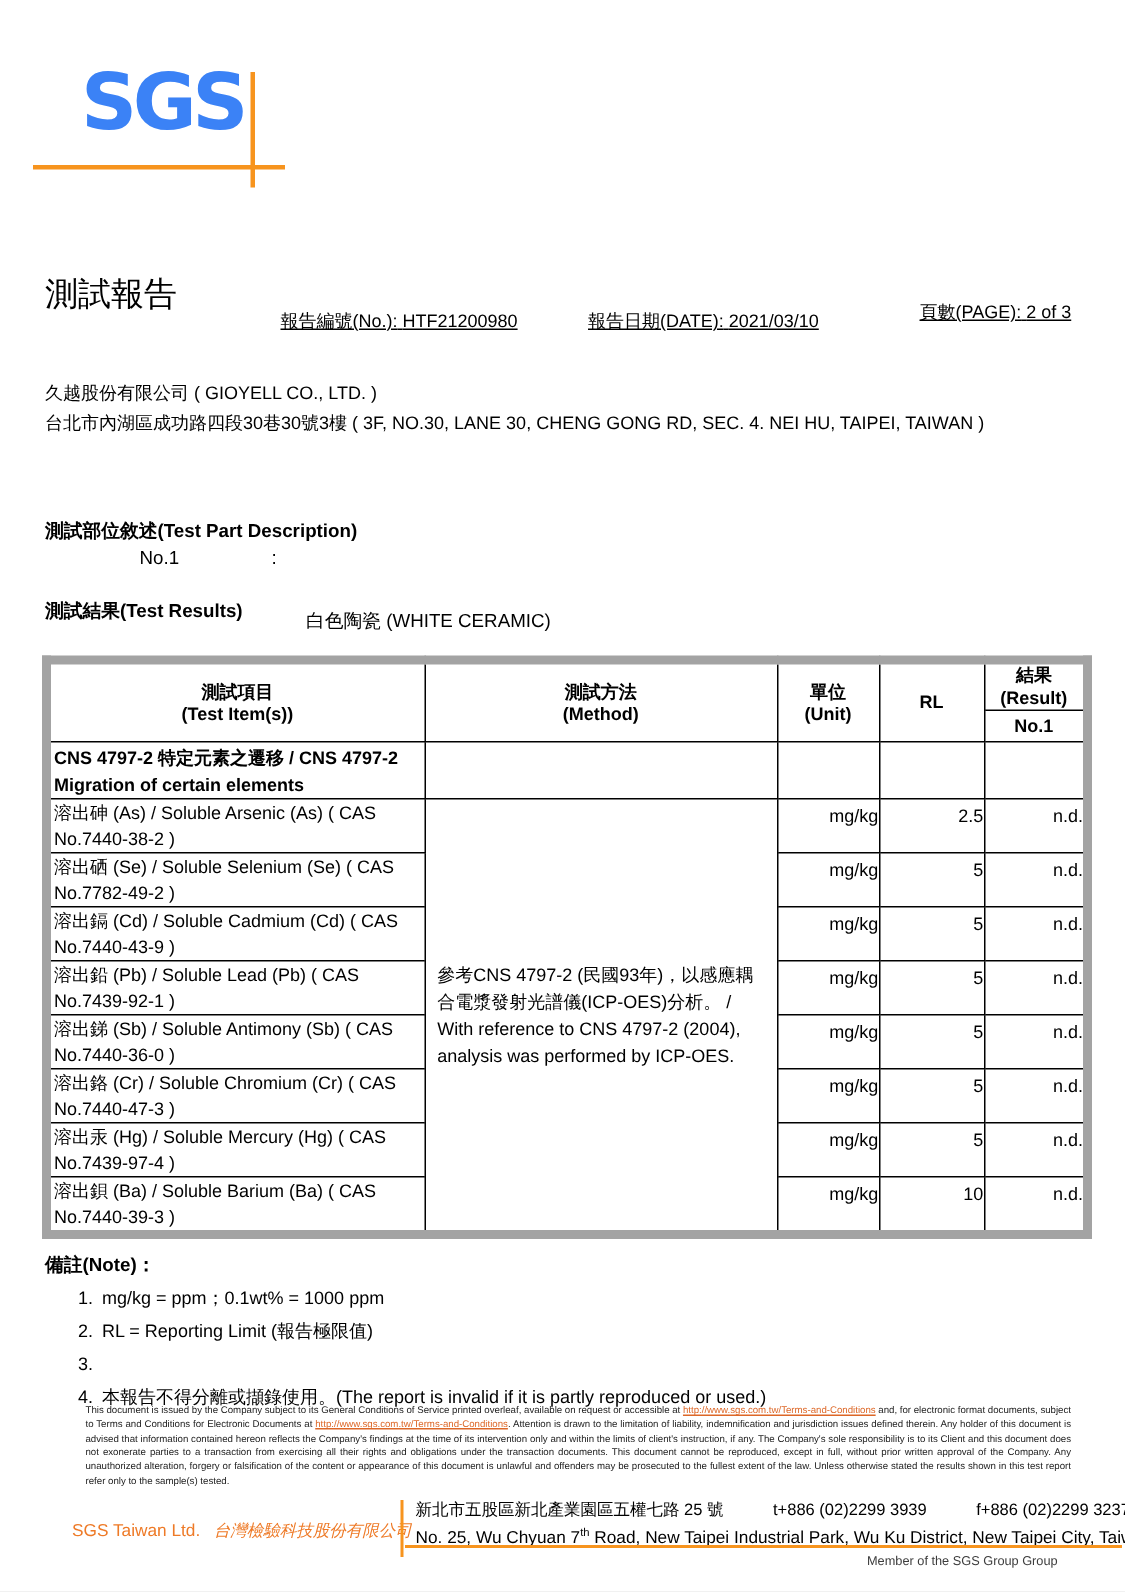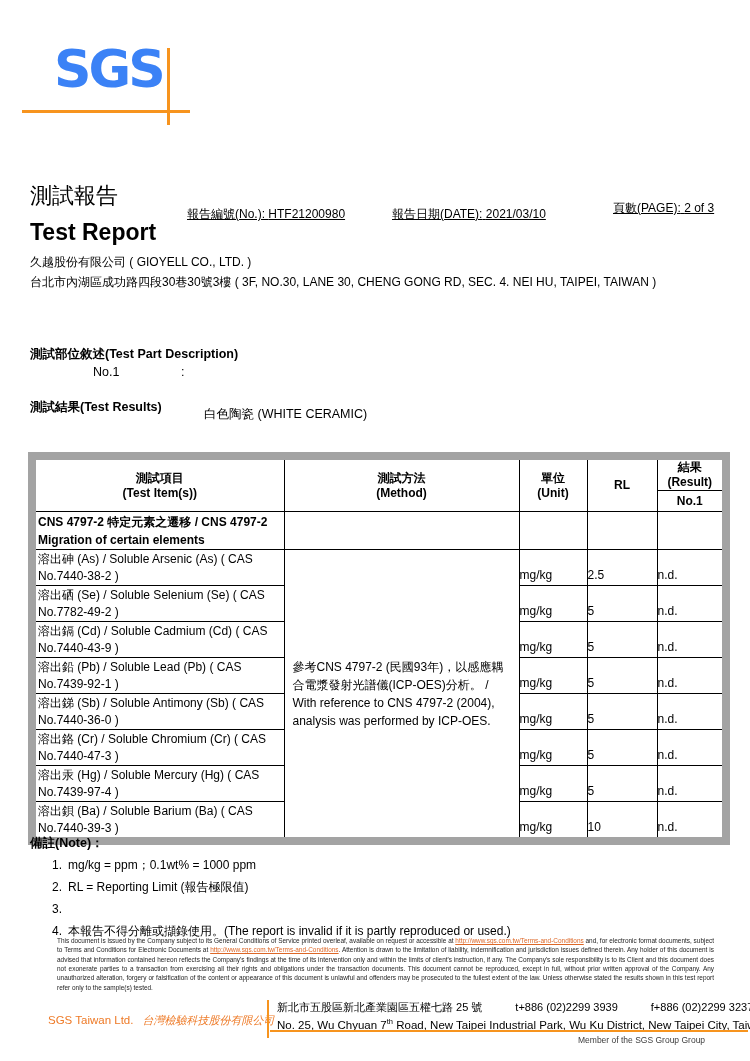--- a/index.html
+++ b/index.html
@@ -37,28 +37,27 @@
   .part-title { left:30px; top:346px; }
   .part-no    { left:93px;  top:365px; font-size:12.5px; }
   .part-colon { left:181px; top:365px; font-size:12.5px; }
   .part-desc  { left:204px; top:365px; font-size:12.5px;margin-top:41px; }
   .results-title { left:30px; top:399px; }
 
   
   .tbl-wrap { left:28px; top:437px; }
   table.results {
     border-collapse:collapse; table-layout:fixed; width:694px;
-    border:8px solid #a3a3a3;
-    margin-top:15px;
+    border:6px solid #a3a3a3;
   }
   table.results td { border:1px solid #000; font-size:12px; overflow:hidden; }
   .c-head { text-align:center; font-weight:bold; vertical-align:middle; line-height:15px; }
   .c-item { vertical-align:top; padding:1px 1px 0 2px; line-height:17px; }
   .c-group{ vertical-align:top; padding:1px 1px 0 2px; line-height:18px; font-weight:bold; }
-  .c-val  { text-align:left; vertical-align:top; padding-top:18px; }
+  .c-val  { text-align:right; vertical-align:top; padding-top:4px; }
   .c-method { vertical-align:middle; padding:0 8px; line-height:18px; }
 
   
   .notes-title { left:30px; top:835px; }
   .notes-list  { left:52px; top:854px; width:650px; font-size:12px; }
   .note-item { display:flex; height:22px; align-items:flex-start; line-height:16px; padding-top:3px; }
   .note-num  { width:16px; flex:0 0 16px; }
 
   
   .disclaimer {
@@ -83,21 +82,20 @@
 </head>
 <body>
 
 <div id="page">
 
   <div class="abs logo-text">SGS</div>
   <div class="abs logo-hline"></div>
   <div class="abs logo-vline"></div>
 
   <div class="abs title-zh">測試報告</div>
-  <div class="abs title-en">Test Report</div>
 
   <div class="abs meta meta-no">
     <span>報告編號(No.):</span>
     <span>HTF21200980</span>
   </div>
   <div class="abs meta meta-date">
     <span>報告日期(DATE):</span>
     <span>2021/03/10</span>
   </div>
   <div class="abs meta meta-page">

